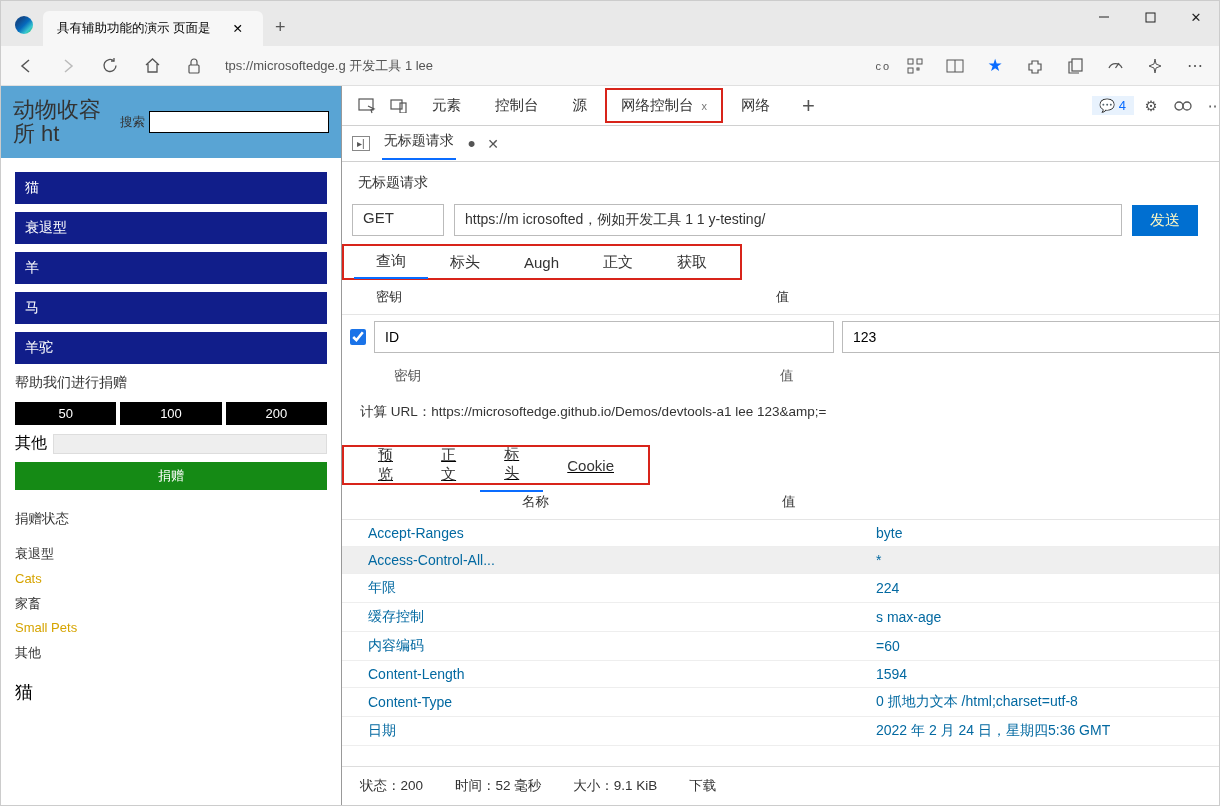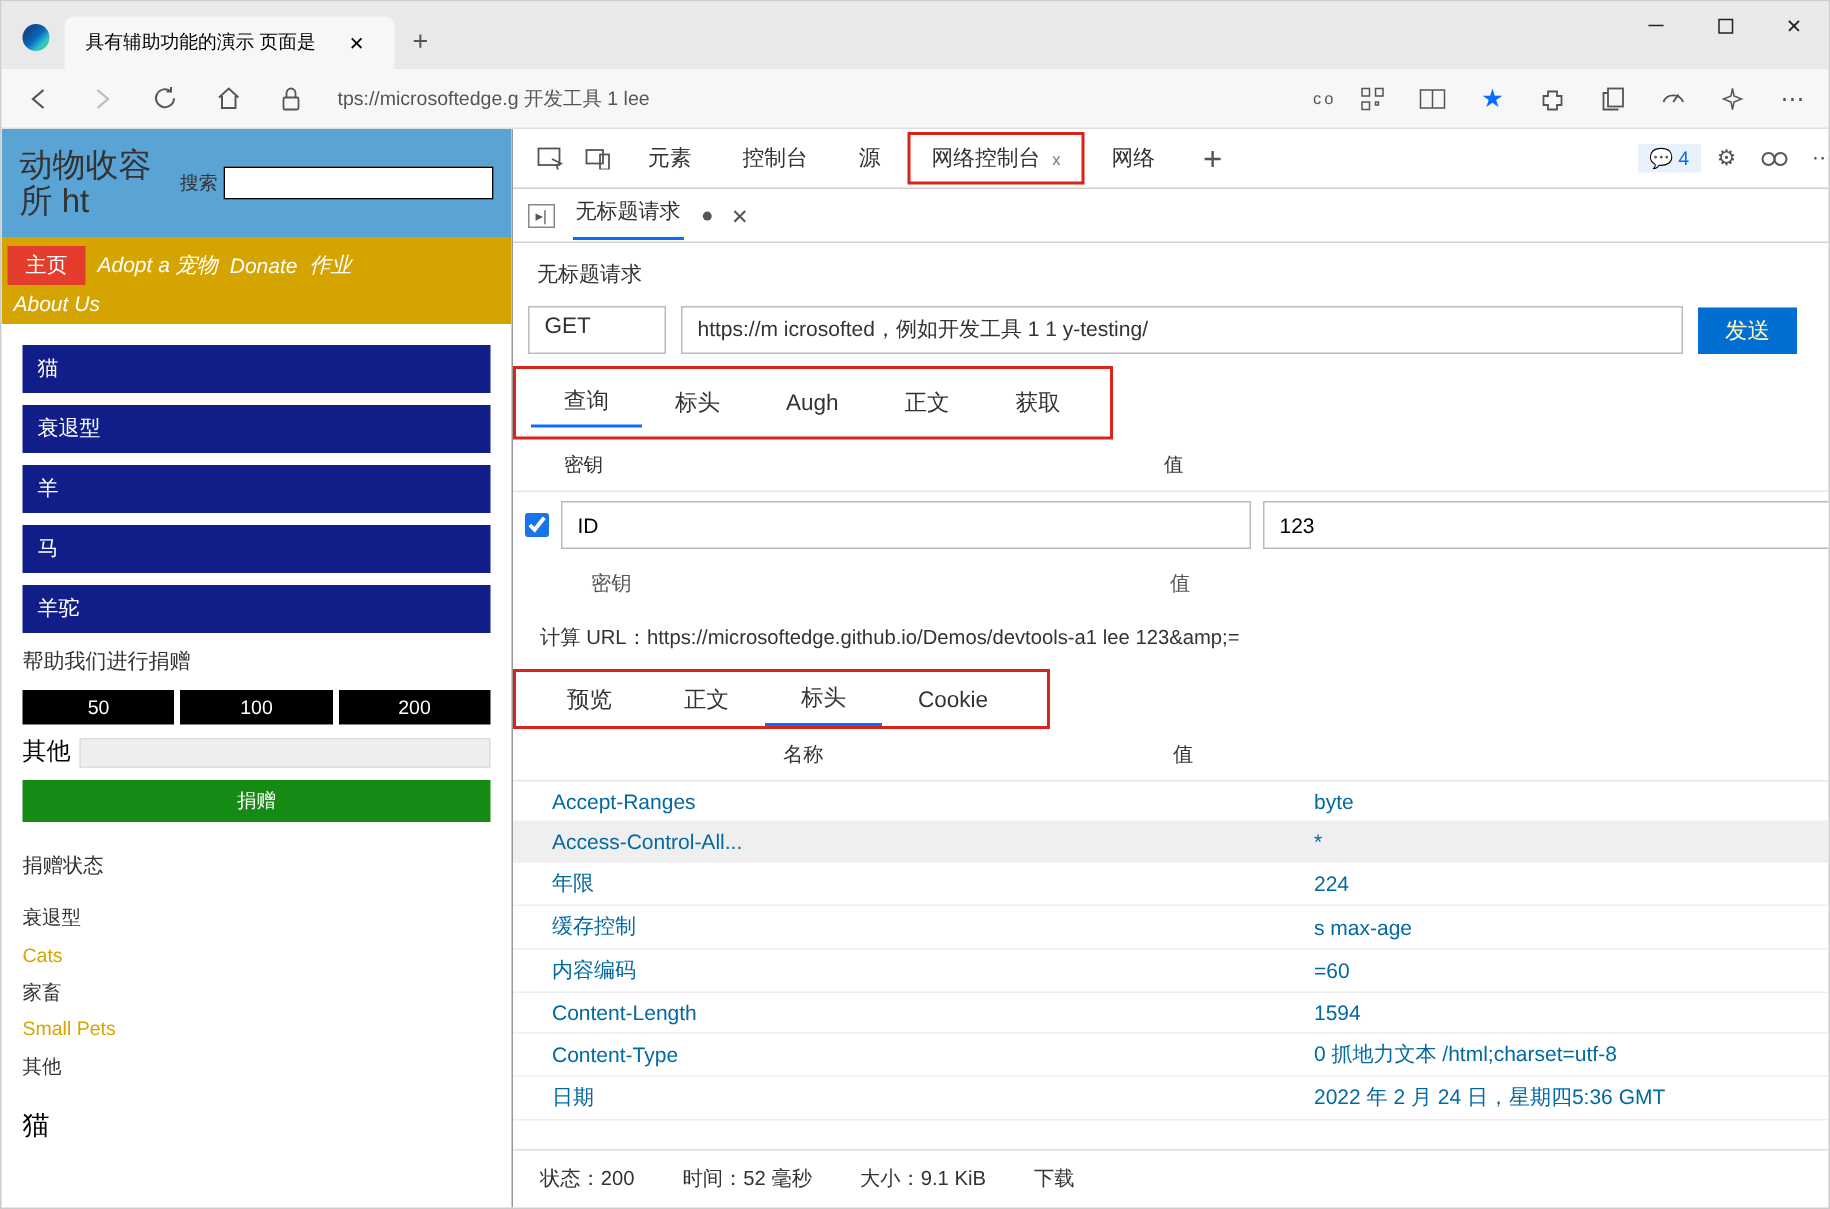--- a/index.html
+++ b/index.html
@@ -67,36 +67,36 @@
 .reqX { font-size:14px; color:#555; }
 
 .reqtitle { font-size:14px; padding:12px 16px; color:#333; }
 .reqrow { display:flex; gap:10px; padding:0 10px 8px; align-items:flex-end; }
 .redbox { border:2px solid #d8241a; }
 .methodsel { width:92px; height:32px; border:1px solid #bbb; padding:4px 10px; font-size:15px; color:#333; }
 .urlinp { flex:1; height:32px; border:1px solid #bbb; padding:4px 10px; font-size:14px; color:#333; }
 .sendbtn { background:#006fd1; color:#fef9c3; padding:6px 18px; font-size:15px; }
 .savebtn { padding:6px 12px; font-size:15px; color:#333; }
 .subtabs { display:flex; gap:0; padding:0 10px; width:400px; }
-.subtabs.redbox { height:49px; align-items:center; }
+.subtabs.redbox { height:36px; align-items:center; }
 .stab { padding:6px 22px; font-size:15px; color:#333; }
 .stab.active { border-bottom:2px solid #0a6cff; }
 
 .paramhdr { display:flex; padding:8px 0 8px 34px; font-size:13px; color:#333; border-bottom:1px solid #e5e5e5; gap:0; }
 .paramhdr .k { width:400px; }
 .paramrow { display:flex; align-items:center; padding:6px 8px; gap:8px; }
 .pchk { width:16px; height:16px; accent-color:#1a73e8; }
 .kinp { width:460px; height:32px; border:1px solid #bbb; padding:4px 10px; font-size:14px; }
 .vinp { width:384px; height:32px; border:1px solid #bbb; padding:4px 10px; font-size:14px; }
 .delx { width:30px; height:30px; background:#e8f2fd; color:#0a6cff; display:flex; align-items:center; justify-content:center; font-size:15px; }
 .paramplace { display:flex; padding:8px 0 8px 52px; font-size:13.5px; color:#555; }
 .paramplace .k { width:386px; }
 .computed { font-size:13.5px; color:#333; padding:10px 18px; }
 
-.resptabs { display:flex; gap:0; padding:0 10px; margin-top:2px; width:358px; }
+.resptabs { display:flex; gap:0; padding:0 10px; margin-top:14px; width:308px;text-decoration:underline; }
 .resptabs.redbox { height:40px; align-items:center; }
 .rtab { padding:7px 24px; font-size:15px; color:#333; }
 .rtab.ractive { border-bottom:2px solid #0a6cff; }
 
 .headershdr { display:flex; padding:8px 0 8px 70px; font-size:13.5px; color:#333; border-bottom:1px solid #e5e5e5; }
 .headershdr .hn { width:370px; text-align:left; padding-left:110px; }
 .httprow { display:flex; padding:5px 16px 5px 26px; font-size:14px; color:#0369a1; border-bottom:1px solid #eee; align-items:center; }
 .httprow .hn { width:508px; }
 .httprow.sel { background:#efefef; }
 
@@ -202,29 +202,20 @@
 <div class="content">
 
   <div class="leftcol">
     <div class="page">
       <div class="header">
         <div class="logo">
           <span>动物收容</span><br><span>所 ht</span>
         </div>
         <span class="searchlbl">搜索</span>
         <input class="searchbox" style="">
-      </div>
-      <div class="nav">
-        <div class="row1">
-          <span class="home">主页</span>
-          <span class="mi">Adopt a 宠物</span>
-          <span class="mi">Donate</span>
-          <span class="mi">作业</span>
-        </div>
-        <div class="row2"><span>About Us</span></div>
       </div>
       <div class="cats">
         <div id="cat-container">
             <div class="catbtn">猫</div>
             <div class="catbtn">衰退型</div>
             <div class="catbtn">羊</div>
             <div class="catbtn">马</div>
             <div class="catbtn">羊驼</div>
           </div>
         <div class="donatehdr">帮助我们进行捐赠</div>

